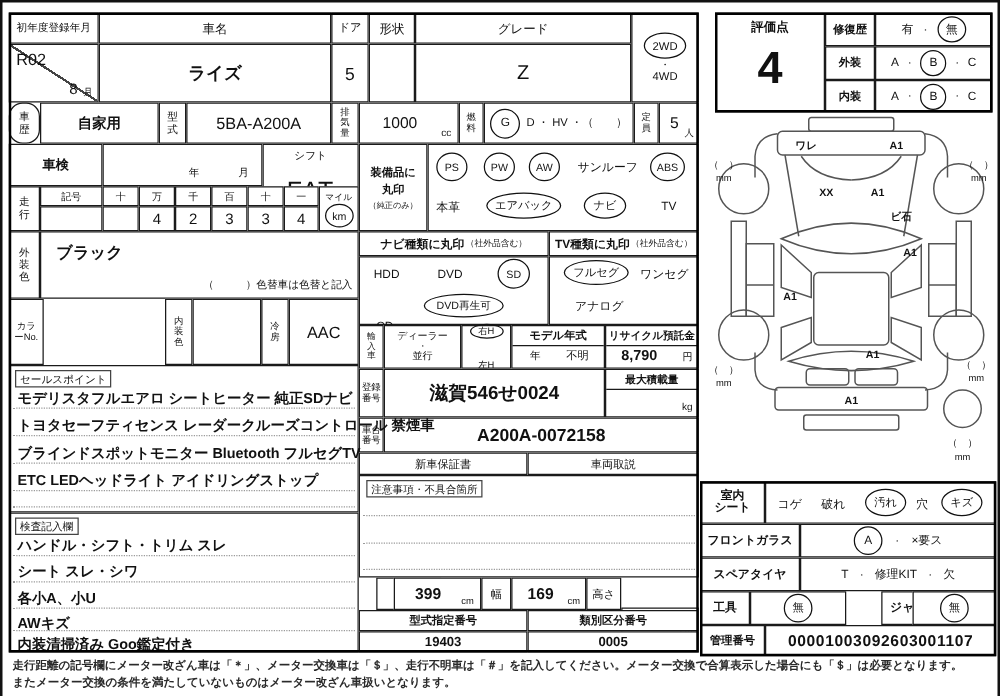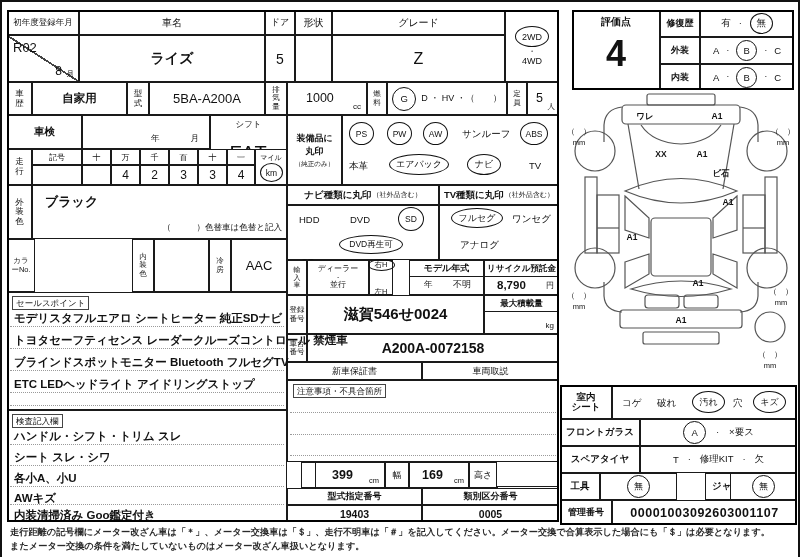--- a/index.html
+++ b/index.html
@@ -71,21 +71,21 @@
     </div>
 
   <div class="c col" style="left:503px;top:8px;width:54px;height:72px;gap:1px;">
     <span class="circ" style="width:34px;height:21px;font-size:9px;">
         <span>2WD</span>
       </span>
     <span class="nb" style="font-size:8px;line-height:7px;">・</span>
     <span class="nb" style="font-size:9px;">4WD</span>
   </div>
 
-  <div class="c flex" style="left:5px;top:80px;width:25px;height:33px;">
+  <div class="c flex" style="left:5px;top:80px;width:25px;height:33px;border-radius:11px;">
       <span class="stack" style="width:10px;font-size:8.5px;">車歴</span>
     </div>
   <div class="c flex" style="left:30px;top:80px;width:95px;height:33px;font-size:11.5px;font-weight:600;">
       <span>自家用</span>
     </div>
   <div class="c flex" style="left:125px;top:80px;width:22px;height:33px;">
       <span class="stack" style="width:10px;font-size:8.5px;">型式</span>
     </div>
   <div class="c flex" style="left:147px;top:80px;width:116px;height:33px;font-size:13px;">
       <span>5BA-A200A</span>
@@ -279,21 +279,21 @@
   <span class="nb sm" style="position:absolute;left:458px;top:237px;">アナログ</span>
 
   <div class="c flex" style="left:285px;top:258px;width:20px;height:35px;">
       <span class="stack" style="width:8px;font-size:7px;">輸入車</span>
     </div>
   <div class="c col" style="left:305px;top:258px;width:62px;height:35px;line-height:1.05;">
     <span style="font-size:8px;">ディーラー</span>
     <span style="font-size:7px;">・</span>
     <span style="font-size:8px;">並行</span>
   </div>
-  <div class="c col" style="left:367px;top:258px;width:24px;height:35px;gap:16px;text-align:right;">
+  <div class="c col" style="left:367px;top:258px;width:40px;height:35px;gap:16px;text-align:right;">
     <span class="circ" style="width:27px;height:16px;font-size:7.5px;">
         <span>右H</span>
       </span>
     <span style="font-size:7.5px;">左H</span>
   </div>
   <div class="c" style="left:407px;top:258px;width:75px;height:35px;">
     <div class="nb flex" style="position:absolute;left:0;right:0;top:0;height:15px;border-bottom:1px solid #1a1a1a;font-size:9px;font-weight:700;">
         <span>モデル年式</span>
       </div>
     <span class="nb" style="position:absolute;left:14px;bottom:3px;font-size:8.5px;">年</span>

